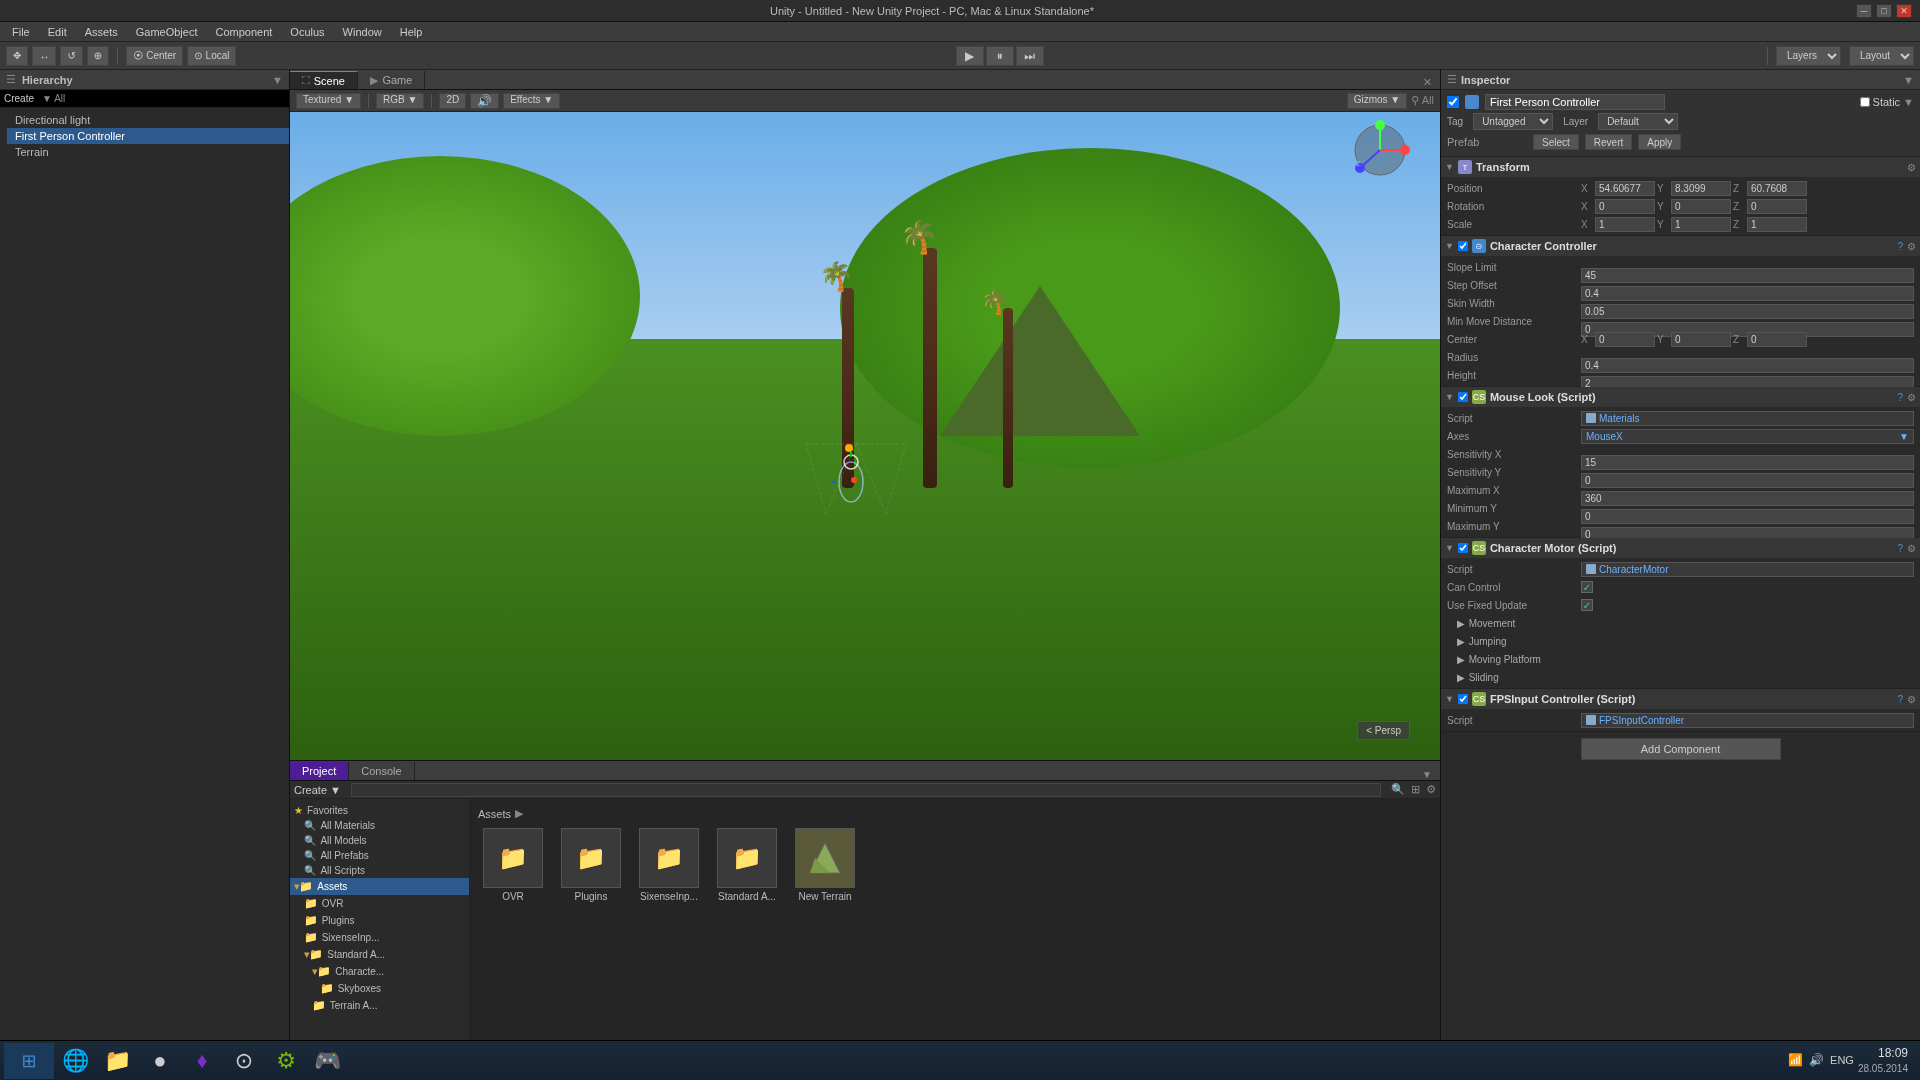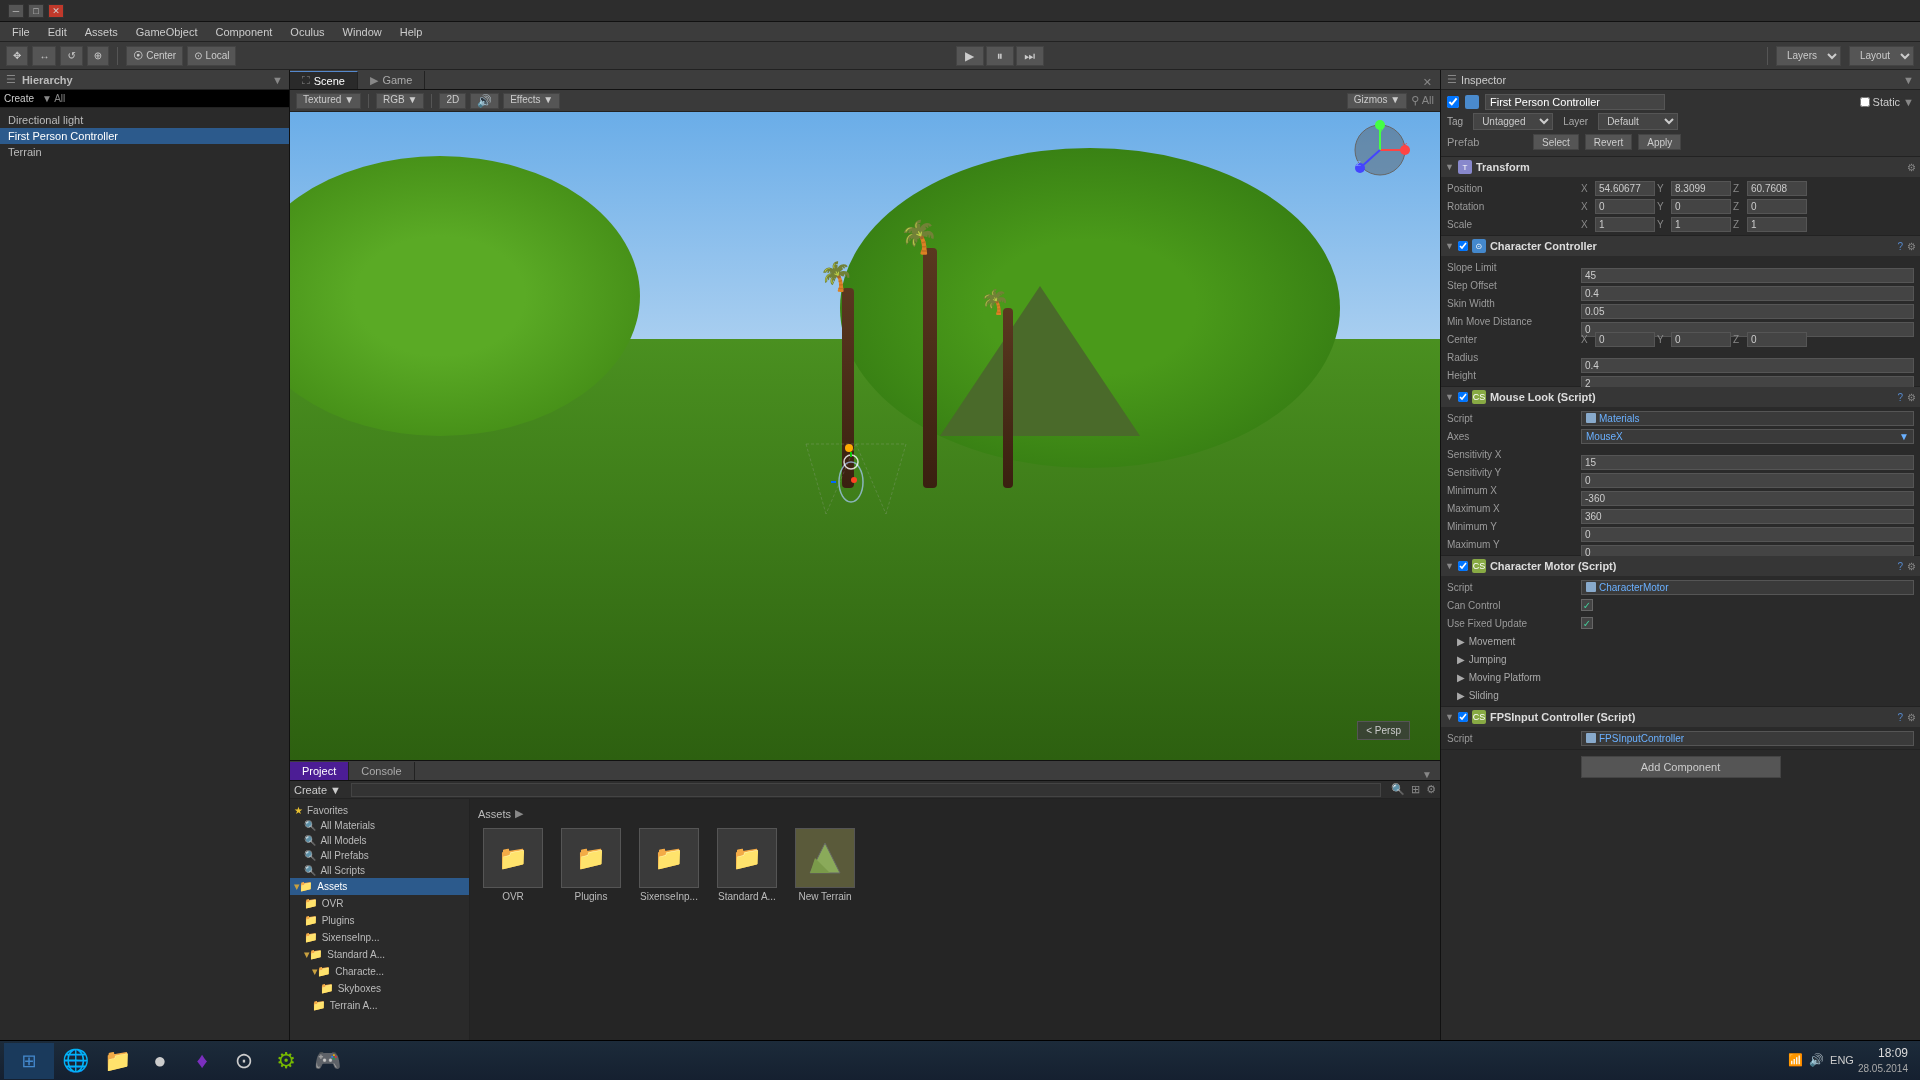--- a/index.html
+++ b/index.html
@@ -86,21 +86,21 @@
     .hierarchy-toolbar {
       height: 18px;
       background: #000000;
       display: flex;
       align-items: center;
       padding: 0 4px;
       border-bottom: 1px solid #222;
       gap: 8px;
       font-size: 10px;
     }
-    .hierarchy-items { padding: 4px 0; flex: 1; overflow-y: auto; }
+    .hierarchy-items { padding: 4px 0; flex: 1; overflow-y: auto; margin-left: 7px; }
     .hier-item { padding: 2px 8px; cursor: pointer; font-size: 11px; color: #bbb; }
     .hier-item.selected { background: #2c5a8c; color: #fff; }
 
     
     #center-content {
       flex: 1;
       display: flex;
       flex-direction: column;
     }
 
@@ -492,20 +492,21 @@
     
     #inspector { overflow-y: auto; }
     #inspector::-webkit-scrollbar { width: 6px; }
     #inspector::-webkit-scrollbar-track { background: #222; }
     #inspector::-webkit-scrollbar-thumb { background: #555; }
   </style>
 </head>
 <body>
 
 <div id="titlebar">
+  <span style="font-size:11px; color:#bbb; flex:1; text-align:center;">Unity - Untitled - New Unity Project - PC, Mac &amp; Linux Standalone*</span>
   <div class="win-controls">
     <div class="win-btn">─</div>
     <div class="win-btn">□</div>
     <div class="win-btn close">✕</div>
   </div>
 </div>
 
 <div id="menubar">
   <span>File</span>
   <span>Edit</span>
@@ -763,21 +764,21 @@
           </div>
         </div>
       </div>
     </div>
   </div>
 
   <div id="inspector">
 
     <div class="inspector-header">
       <span style="color:#888; margin-right:4px;">☰</span>
-      <span style="font-weight:normal; color:#ccc;">Inspector</span>
+      <span style="font-weight:bold; color:#ccc;">Inspector</span>
       <span style="margin-left:auto; color:#888; cursor:pointer;">▼</span>
     </div>
 
     <div class="inspector-obj-header">
       <div class="inspector-obj-row">
         <input type="checkbox" checked="" style="width: 12px; height: 12px;">
         <div class="obj-icon"></div>
         <input class="obj-name-input" value="First Person Controller" style="">
         <div class="static-check">
           <input type="checkbox" style="width: 10px; height: 10px;">
@@ -927,24 +928,20 @@
         </div>
         <div class="prop-row">
           <span class="prop-label">Sensitivity X</span>
           <input class="prop-input-wide" value="15" style="">
         </div>
         <div class="prop-row">
           <span class="prop-label">Sensitivity Y</span>
           <input class="prop-input-wide" value="0" style="">
         </div>
         <div class="prop-row">
-          <span class="prop-label">Minimum X</span>
-          <input class="prop-input-wide" value="-360" style="">
-        </div>
-        <div class="prop-row">
           <span class="prop-label">Maximum X</span>
           <input class="prop-input-wide" value="360" style="">
         </div>
         <div class="prop-row">
           <span class="prop-label">Minimum Y</span>
           <input class="prop-input-wide" value="0" style="">
         </div>
         <div class="prop-row">
           <span class="prop-label">Maximum Y</span>
           <input class="prop-input-wide" value="0" style="">

